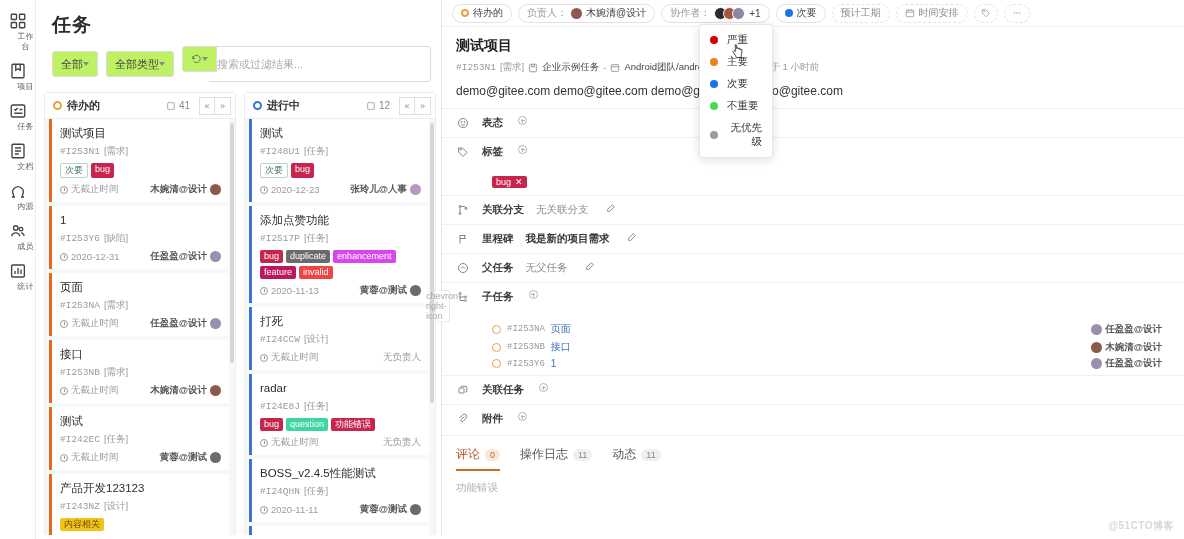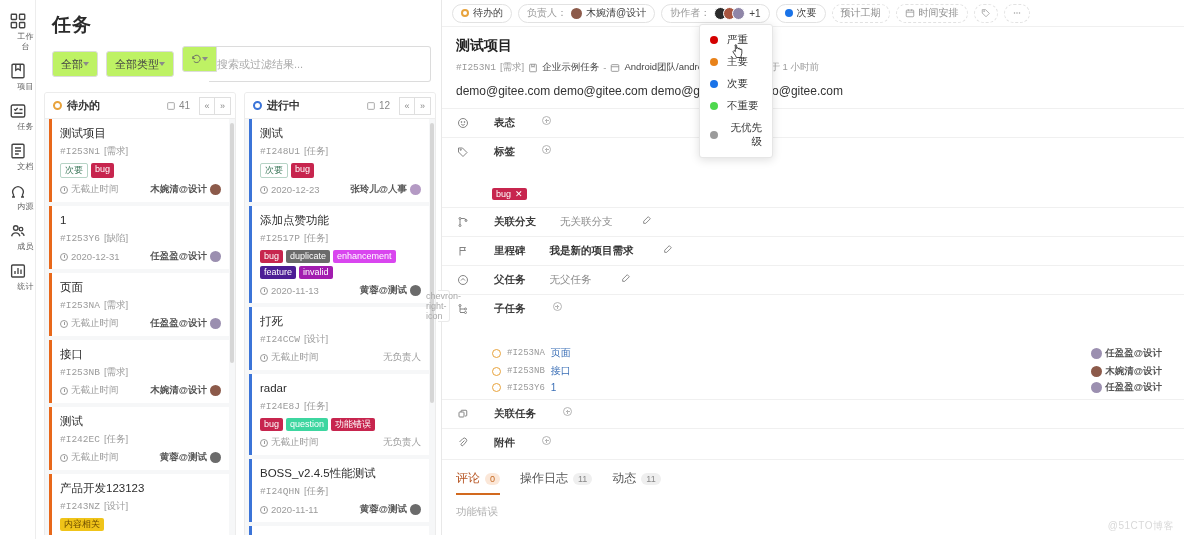--- a/index.html
+++ b/index.html
@@ -134,21 +134,21 @@
   .stack .av:first-child { margin-left: 0; }
 
   .dhead { padding: 10px 14px 4px; position: relative; }
   .dtitle { font-size: 14px; font-weight: bold; color: #222; margin-bottom: 6px; }
   .dsub { font-size: 9.5px; color: #9a9a9a; display: flex; align-items: center; gap: 4px; flex-wrap: nowrap; }
   .dsub .id { font-family: "Liberation Mono", monospace; }
   .dsub .link { color: #444; }
   .ddesc { font-size: 12px; color: #333; padding: 6px 14px 10px; }
 
   .drow {
-    display: flex; align-items: flex-start; gap: 24px;
+    display: flex; align-items: flex-start; gap: 12px;
     padding: 7px 14px; border-top: 1px solid #f0f0f0;
     font-size: 10.5px; color: #444; min-height: 28px;
   }
   .drow .rico { width: 14px; flex: 0 0 14px; color: #777; display: flex; align-items: center; justify-content: center; padding-top: 1px; }
   .drow .rlab { font-weight: bold; color: #3b3b3b; white-space: nowrap; }
   .drow .rval { color: #8b8b8b; }
   .drow .rval.dark { color: #333; font-weight: bold; }
   .plus { display: inline-block; width: 9px; height: 9px; border: 1px solid #b5b5b5; border-radius: 50%; position: relative; margin-left: 3px; }
   .plus::before, .plus::after { content: ""; position: absolute; background: #b5b5b5; }
   .plus::before { left: 3px; top: 1.5px; width: 1px; height: 4px; }
@@ -181,21 +181,21 @@
     box-shadow: 0 2px 10px rgba(0,0,0,.13); padding: 4px 0; z-index: 20; text-align: right;
   }
   .dd-item { display: flex; align-items: center; gap: 9px; padding: 4px 10px; font-size: 10.5px; color: #333; cursor: pointer; position: relative; }
   .dd-dot { width: 8px; height: 8px; border-radius: 50%; flex: 0 0 8px; }
   .cursor-hand {
     position: absolute; left: 731px; top: 43px; z-index: 30;
     font-size: 13px; color: #111; pointer-events: none;
   }
   .watermark {
     position: absolute; right: 10px; bottom: 6px;
-    font-size: 10px; color: #d8d8d8; letter-spacing: .5px;
+    font-size: 10px; color: #d8d8d8; letter-spacing: .5px; font-weight: bold;
   }
   .bottom-fade { position: absolute; left: 0; bottom: 0; width: 406px; height: 4px; background: #fff; }
 </style>
 </head>
 <body>
 
 <div class="app">
 
   <div class="rail">
     <div class="rail-item">
@@ -435,22 +435,22 @@
             </div>
           </div>
 
           <div class="card blue">
             <div class="card-title">添加点赞功能</div>
             <div class="card-meta"><span>#I2517P</span><span class="type">[任务]</span></div>
             <div class="card-tags">
               <span class="tag" style="background:#c7254e">bug</span>
               <span class="tag" style="background:#6b6b6b">duplicate</span>
               <span class="tag" style="background:#d946ef">enhancement</span>
-              <span class="tag" style="background:#4c1d95">feature</span>
-              <span class="tag" style="background:#a21caf">invalid</span>
+              <span class="tag" style="background:#be185d">feature</span>
+              <span class="tag" style="background:#ef4444">invalid</span>
             </div>
             <div class="card-foot">
               <span class="due">
                   <span class="clock"></span>
                   <span>2020-11-13</span>
                 </span>
               <span class="owner">
                   <span>黄蓉@测试</span>
                   <span class="av" style="background:#6b6b6b"></span>
                 </span>

